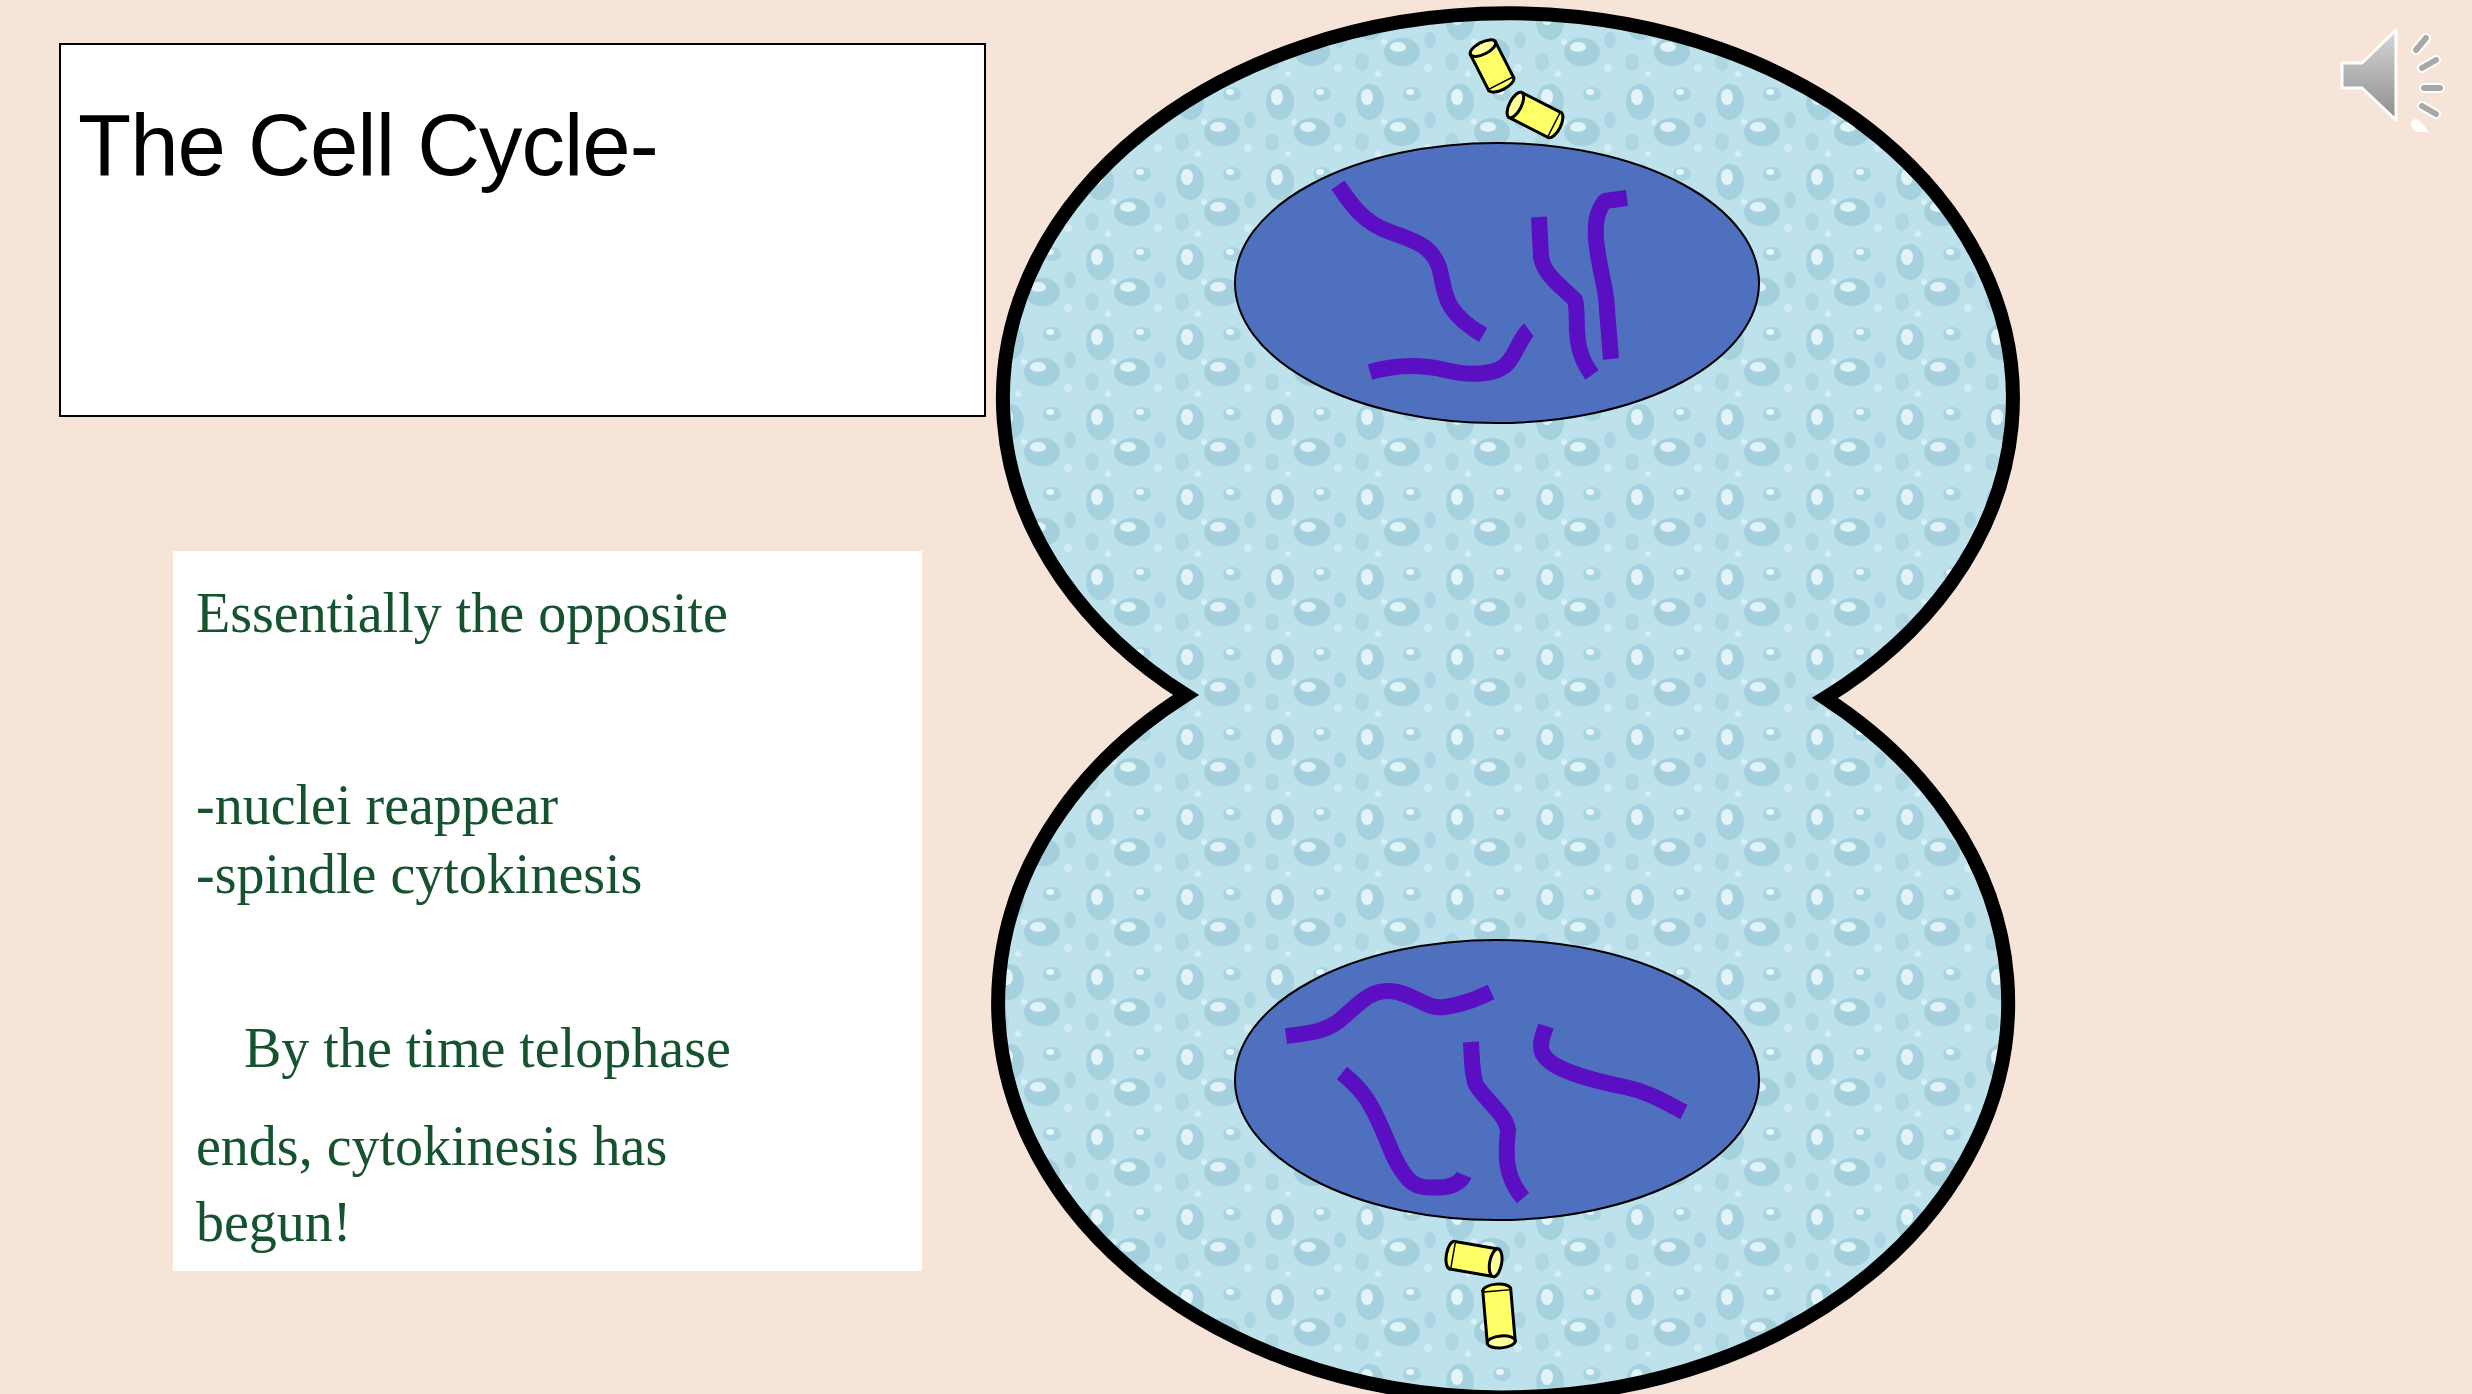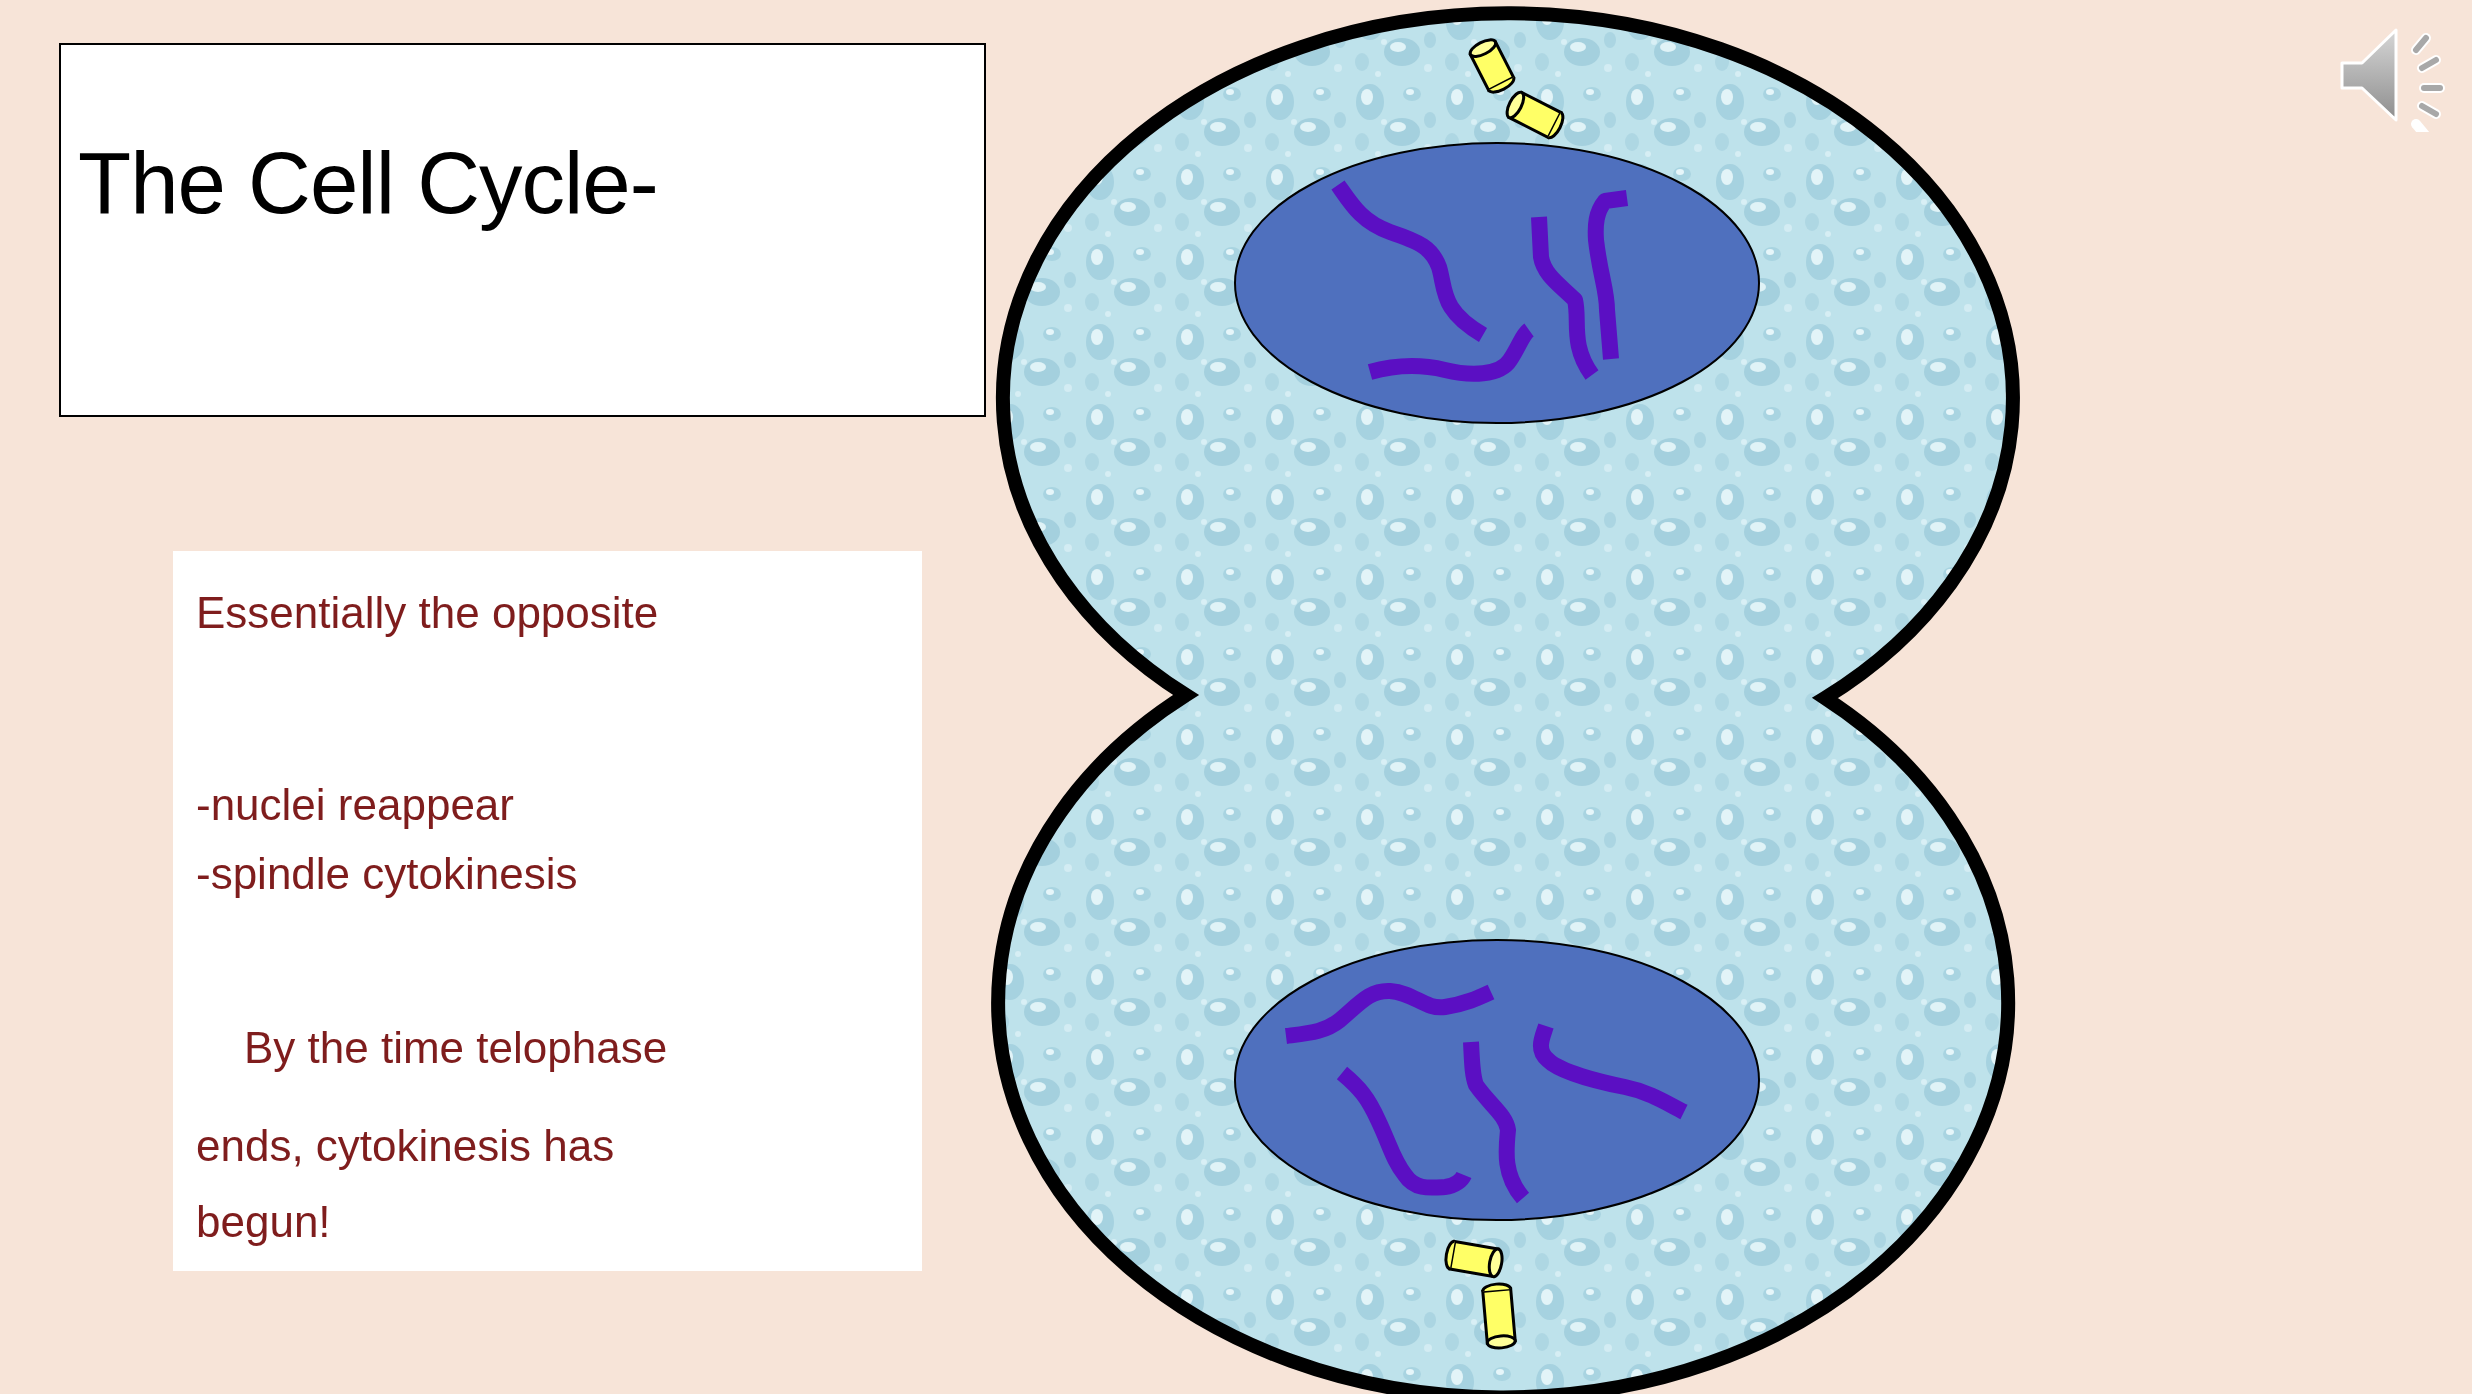--- a/index.html
+++ b/index.html
@@ -1,20 +1,20 @@
 <!DOCTYPE html>
 <html><head>
 <meta charset="utf-8">
 <style>
   html, body { margin:0; padding:0; }
   body { width:2472px; height:1394px; position:relative; overflow:hidden; background:#F7E4D8; font-family:"Liberation Sans", sans-serif; }
   .title-box { position:absolute; left:59px; top:43px; width:927px; height:374px; background:#fff; border:2px solid #000; box-sizing:border-box; }
-  .title-line { position:absolute; left:17px; font-size:87px; line-height:87px; color:#000; white-space:nowrap; letter-spacing:-1px;margin-top:38px; }
+  .title-line { position:absolute; left:17px; font-size:87px; line-height:87px; color:#000; white-space:nowrap; letter-spacing:-1px; }
   .body-box { position:absolute; left:173px; top:551px; width:749px; height:720px; background:#fff; }
-  .body-line { position:absolute; left:23px; font-size:44px; line-height:56px; color:#7f1d1d; white-space:nowrap; }
+  .body-line { position:absolute; left:23px; font-size:56px; line-height:56px; color:#14532d; white-space:nowrap;font-family:Liberation Serif, serif; }
   .diagram { position:absolute; left:0; top:0; }
   .speaker { position:absolute; left:2338px; top:18px; width:124px; height:114px; }
 </style>
 </head>
 <body>
 
 <div class="title-box">
   <div class="title-line" style="top:56px;">The Cell Cycle-</div>
 </div>
 

